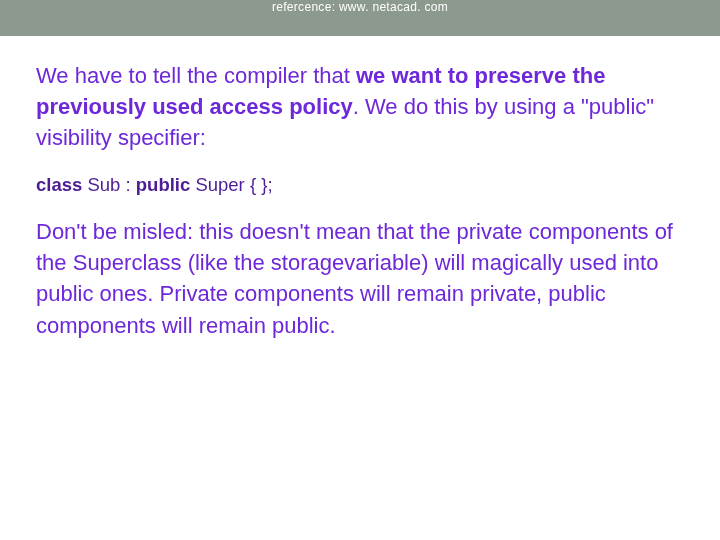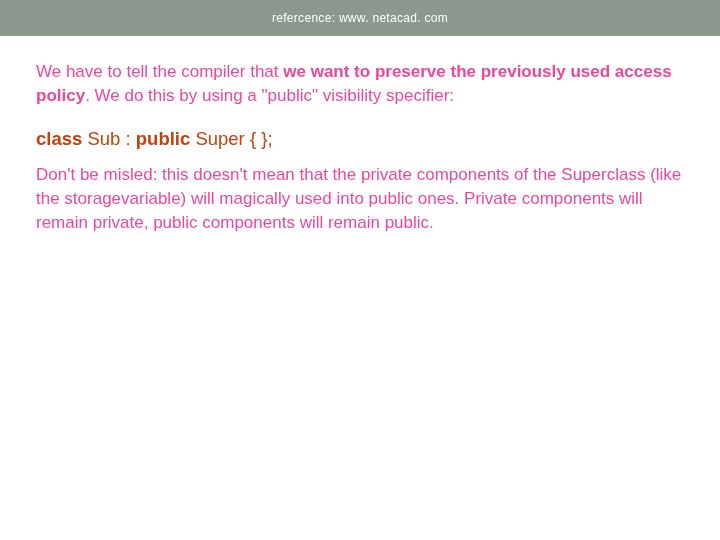--- a/index.html
+++ b/index.html
@@ -2,51 +2,51 @@
 <html><head>
 <meta charset="utf-8">
 <style>
   * { margin: 0; padding: 0; box-sizing: border-box; }
   html, body { width: 720px; height: 540px; font-family: Arial, Helvetica, sans-serif; background: #fff; }
   .topbar {
     width: 100%;
     height: 36px;
     background: #8c998f;
     display: flex;
-    align-items: center;
+    align-items: flex-start;
     justify-content: center;
   }
   .topbar-text {
     color: #fff;
     font-size: 12px;
     letter-spacing: 0.3px;
   }
   .content {
     padding: 24px 36px 0 36px;
   }
   .heading {
     font-size: 27px;
     font-weight: normal;
     color: #111;
     margin-bottom: 28px;
     line-height: 1.3;
   }
   .para {
-    font-size: 17px;
-    color: #ec4899;
+    font-size: 22px;
+    color: #6d28d9;
     line-height: 1.42;
     margin-bottom: 18px;
   }
   .bold { font-weight: bold; }
   .italic { }
   .code-line {
     font-size: 18.5px;
-    color: #c2410c;
+    color: #4c1d95;
     line-height: 1.42;
-    margin-bottom: 10px;
+    margin-bottom: 18px;
   }
 </style>
 </head>
 <body>
 
 <div class="topbar">
   <span class="topbar-text">refercence: www. netacad. com</span>
 </div>
 
 <div class="content">

